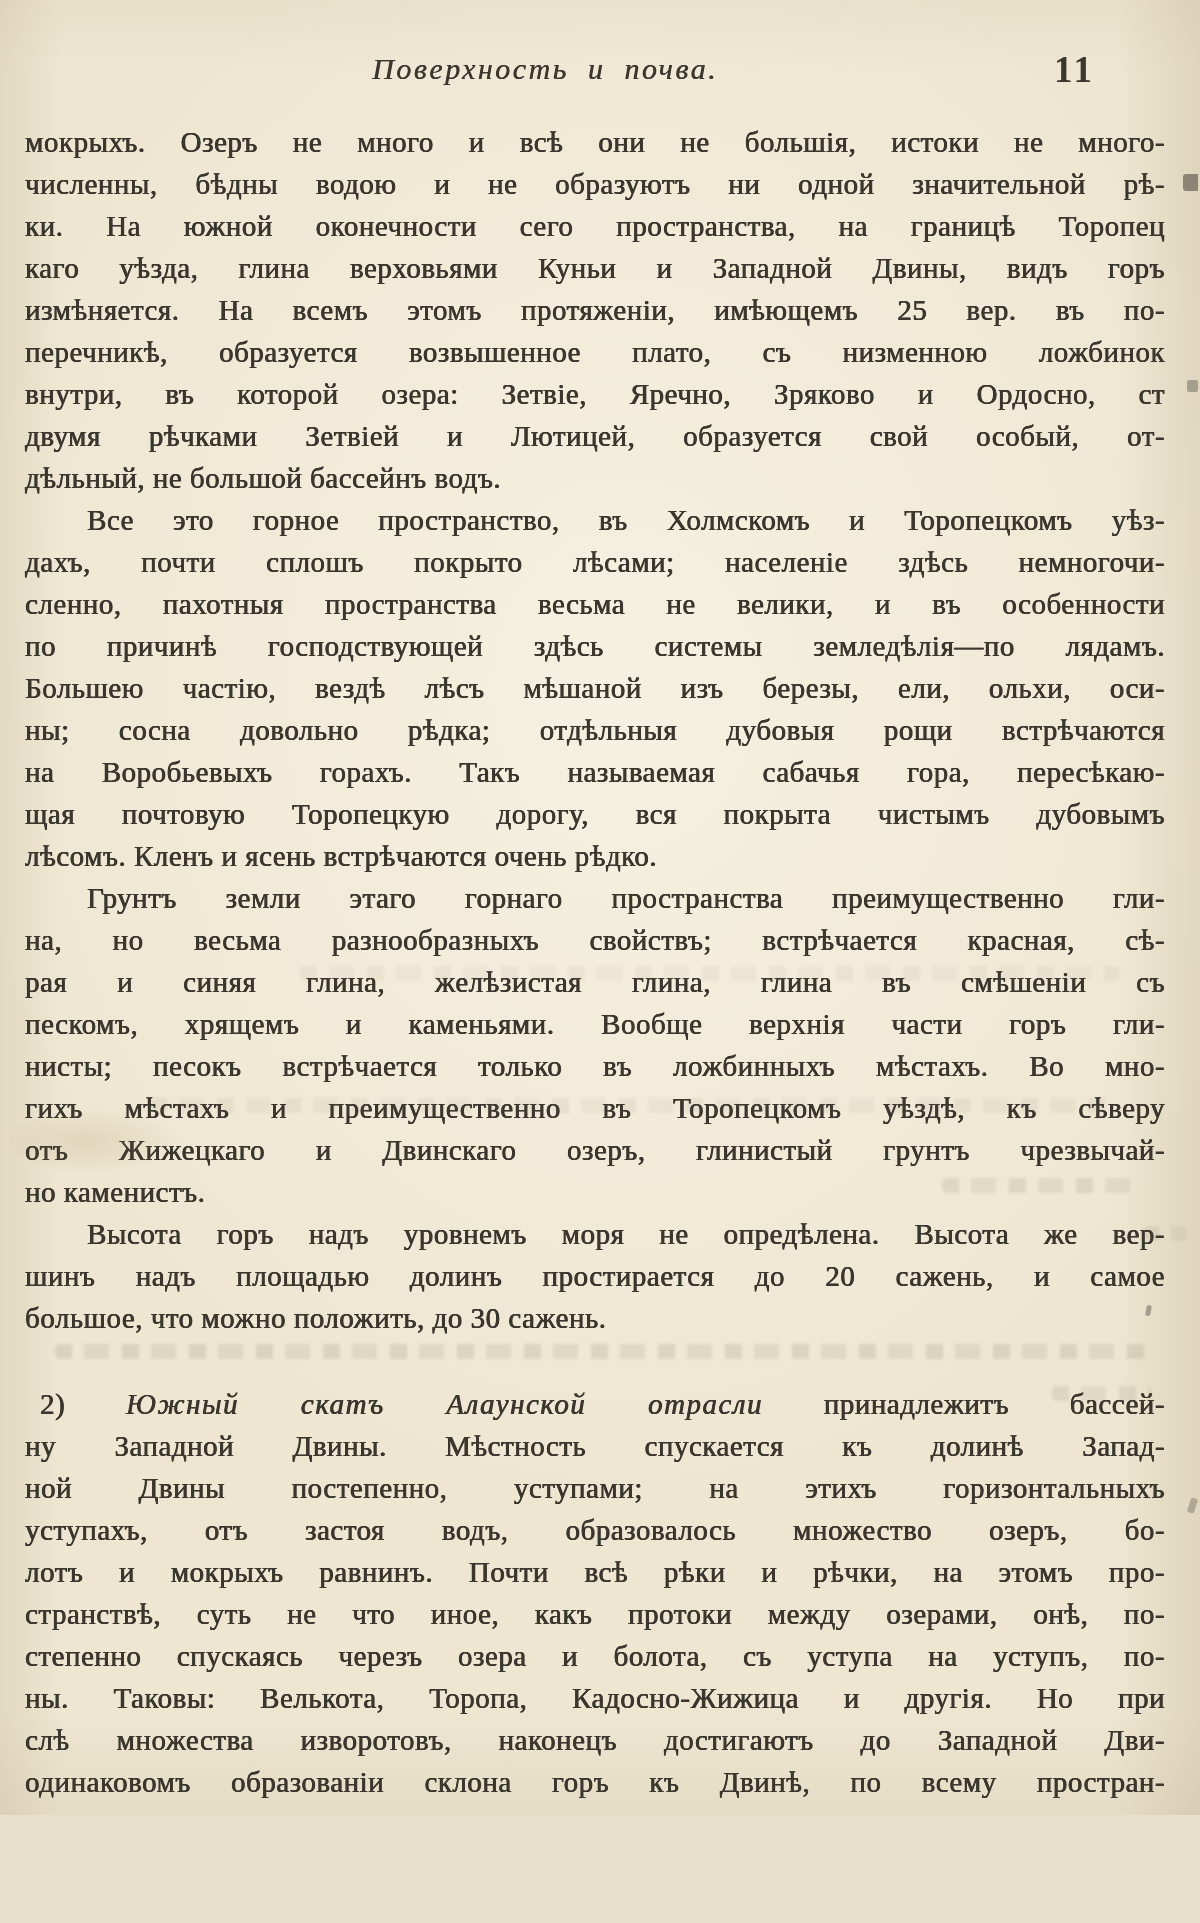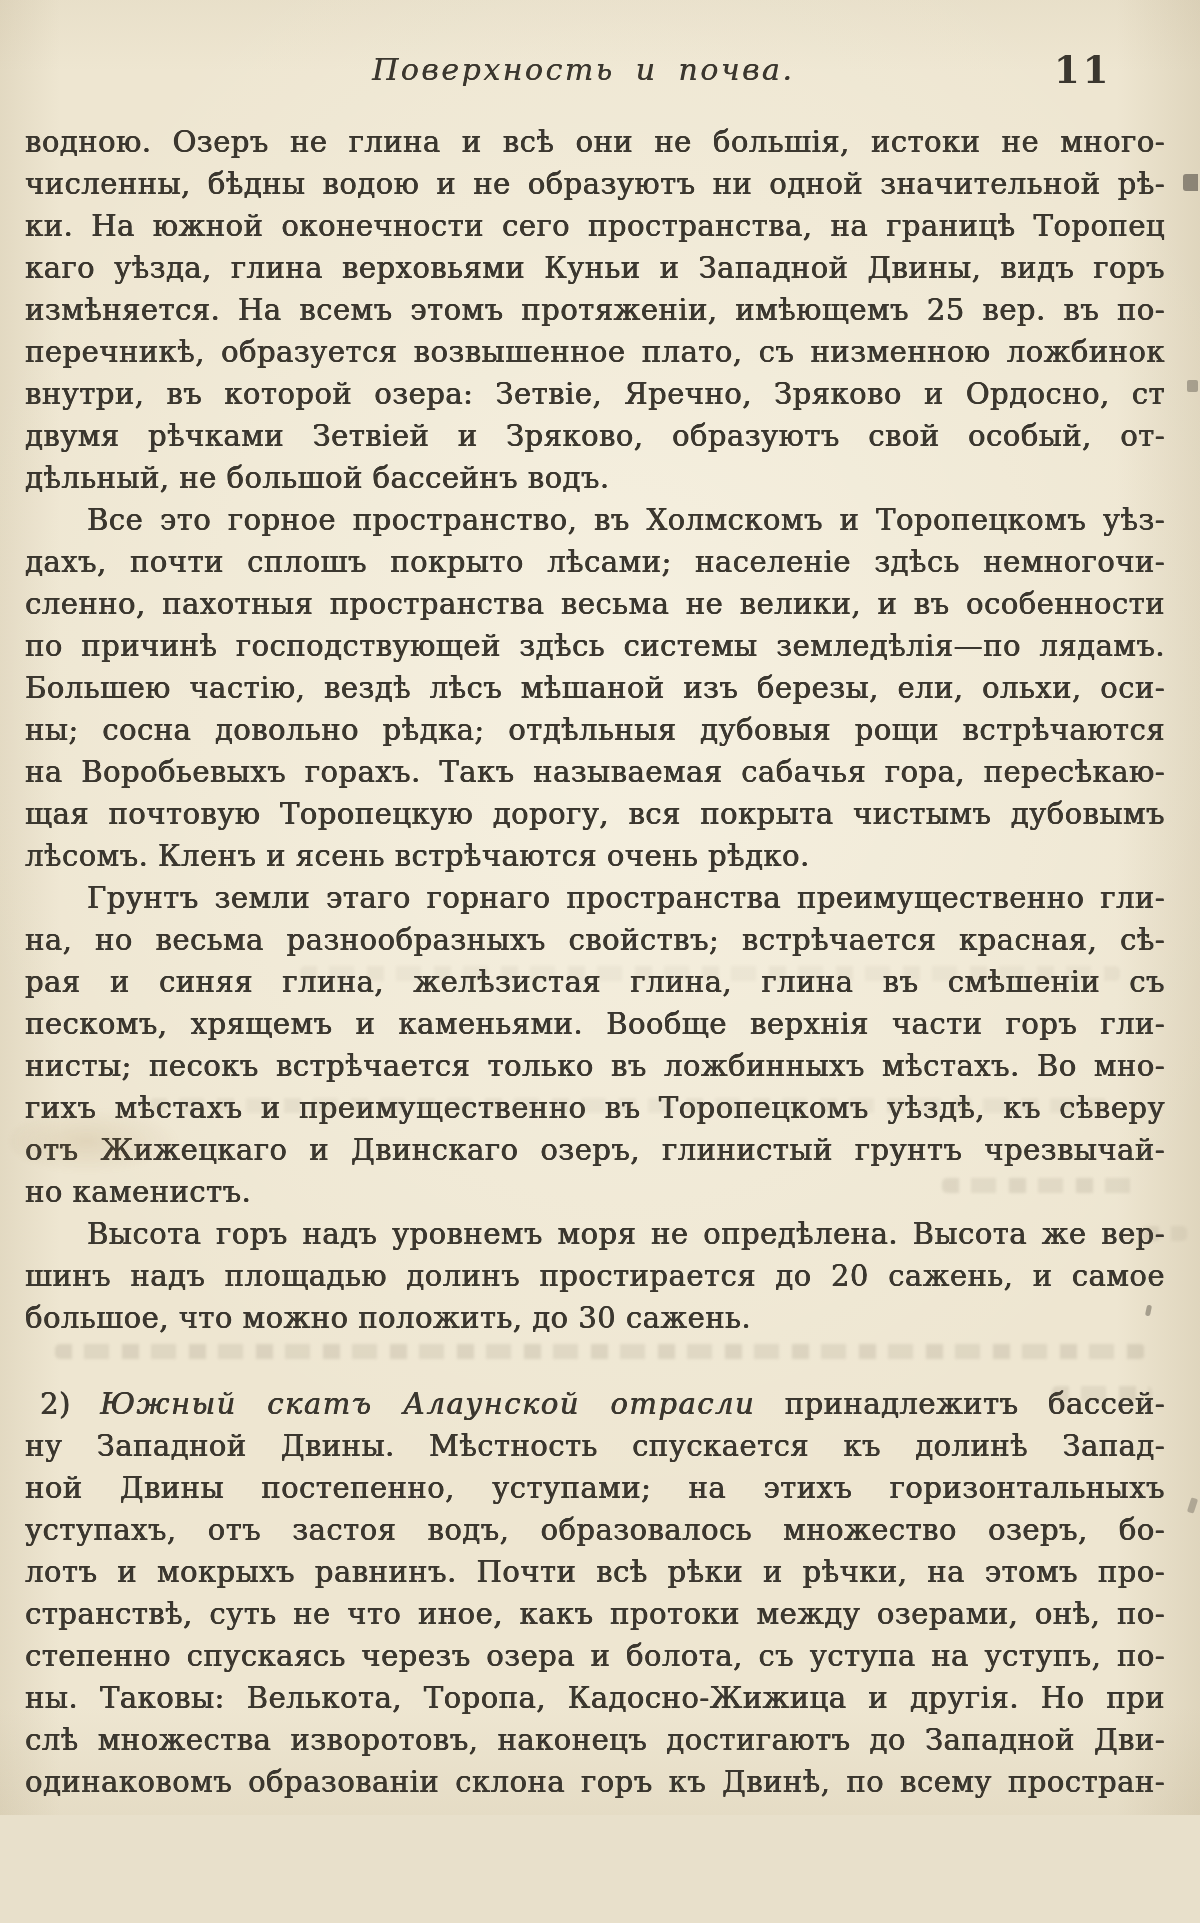--- a/index.html
+++ b/index.html
@@ -10,20 +10,21 @@
   }
   .page{
     position:relative;width:1200px;height:1815px;overflow:hidden;
     background:
       radial-gradient(ellipse 900px 1100px at 52% 38%, rgba(255,253,244,0.45), rgba(255,253,244,0) 75%),
       linear-gradient(90deg, rgba(124,102,58,0.10), rgba(124,102,58,0) 5%, rgba(124,102,58,0) 93%, rgba(124,102,58,0.13)),
       linear-gradient(0deg, rgba(124,102,58,0.08), rgba(124,102,58,0) 6%),
       linear-gradient(180deg, rgba(124,102,58,0.05), rgba(124,102,58,0) 4%),
       var(--paper,#eee6d1);
     color:var(--ink,#3b372f);
+    font-family:Liberation Serif, serif;
   }
   .header-title{
     position:absolute;top:52px;left:372px;
     font-style:italic;font-size:30px;letter-spacing:2.5px;word-spacing:9px;
     text-shadow:0.4px 0 0 currentColor;
     white-space:nowrap;
   }
   .page-number{
     position:absolute;top:48px;left:1054px;
     font-size:37px;font-weight:bold;letter-spacing:3px;
@@ -71,28 +72,28 @@
 </head>
 <body>
 
 <div class="page">
 
   <div class="header-title">Поверхность и почва.</div>
   <div class="page-number">11</div>
 
   <div class="text-block">
       <div class="para">
-        <div class="line">водною. Озеръ не глина и всѣ они не большія, истоки не много-</div>
+        <div class="line">мокрыхъ. Озеръ не много и всѣ они не большія, истоки не много-</div>
         <div class="line">численны, бѣдны водою и не образуютъ ни одной значительной рѣ-</div>
         <div class="line">ки. На южной оконечности сего пространства, на границѣ Торопец</div>
         <div class="line">каго уѣзда, глина верховьями Куньи и Западной Двины, видъ горъ</div>
         <div class="line">измѣняется. На всемъ этомъ протяженіи, имѣющемъ 25 вер. въ по-</div>
         <div class="line">перечникѣ, образуется возвышенное плато, съ низменною ложбинок</div>
         <div class="line">внутри, въ которой озера: Зетвіе, Яречно, Зряково и Ордосно, ст</div>
-        <div class="line">двумя рѣчками Зетвіей и Зряково, образуютъ свой особый, от-</div>
+        <div class="line">двумя рѣчками Зетвіей и Лютицей, образуется свой особый, от-</div>
         <div class="line short">дѣльный, не большой бассейнъ водъ.</div>
       </div>
       <div class="para">
         <div class="line indent">Все это горное пространство, въ Холмскомъ и Торопецкомъ уѣз-</div>
         <div class="line">дахъ, почти сплошъ покрыто лѣсами; населеніе здѣсь немногочи-</div>
         <div class="line">сленно, пахотныя пространства весьма не велики, и въ особенности</div>
         <div class="line">по причинѣ господствующей здѣсь системы земледѣлія—по лядамъ.</div>
         <div class="line">Большею частію, вездѣ лѣсъ мѣшаной изъ березы, ели, ольхи, оси-</div>
         <div class="line">ны; сосна довольно рѣдка; отдѣльныя дубовыя рощи встрѣчаются</div>
         <div class="line">на Воробьевыхъ горахъ. Такъ называемая сабачья гора, пересѣкаю-</div>

